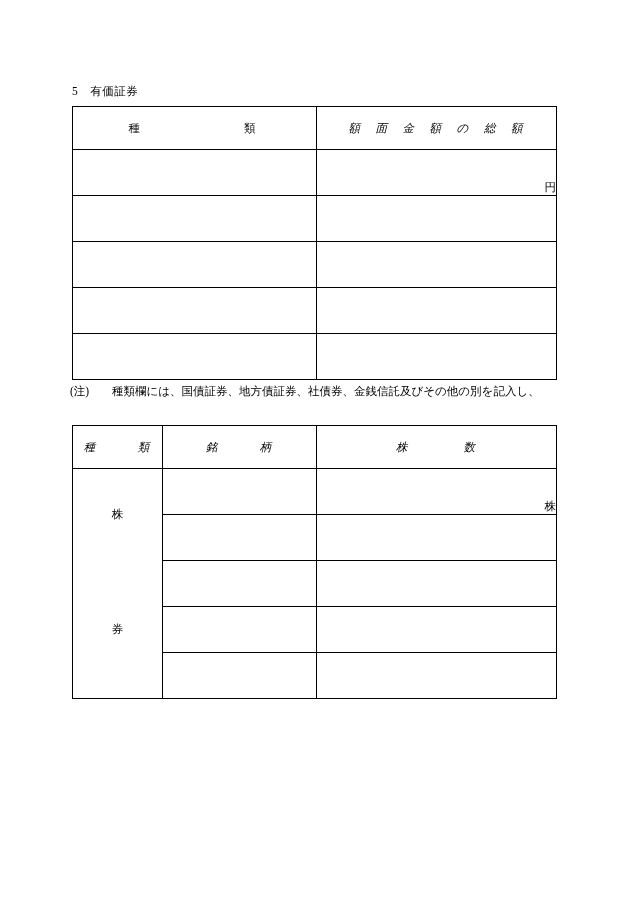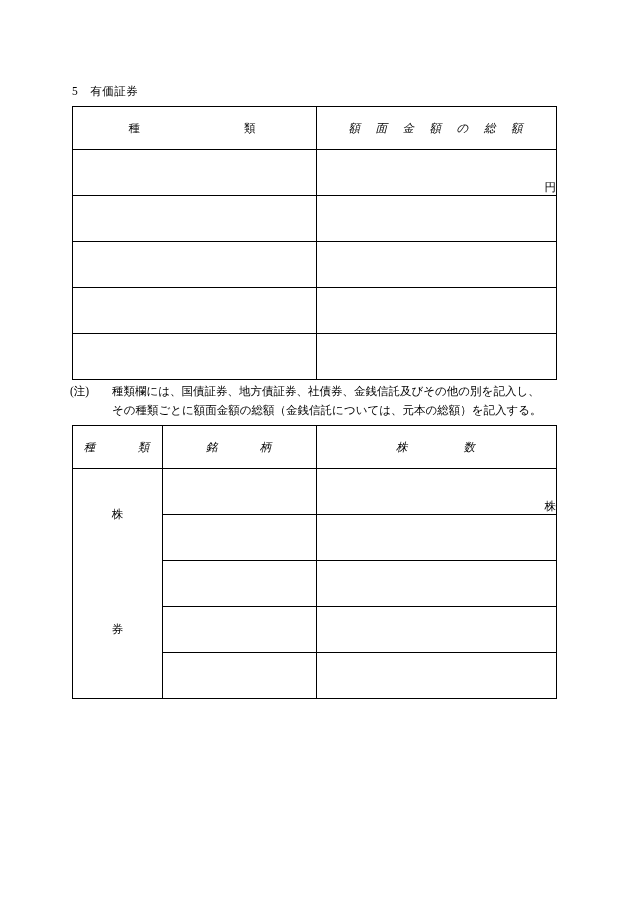--- a/index.html
+++ b/index.html
@@ -164,21 +164,20 @@
       </tr>
       <tr>
         <td class="t1-cell-left"></td>
         <td class="t1-cell-right"></td>
       </tr>
     </tbody>
   </table>
 
   <div class="note">
     <span class="note-label">(注)</span><span>種類欄には、国債証券、地方債証券、社債券、金銭信託及びその他の別を記入し、</span>
-    <span class="note-line2">その種類ごとに額面金額の総額（金銭信託については、元本の総額）を記入する。</span>
   </div>
 
   <table class="table2">
     <colgroup>
       <col style="width:90px">
       <col style="width:154px">
       <col style="width:240px">
     </colgroup>
     <tbody>
       <tr>

